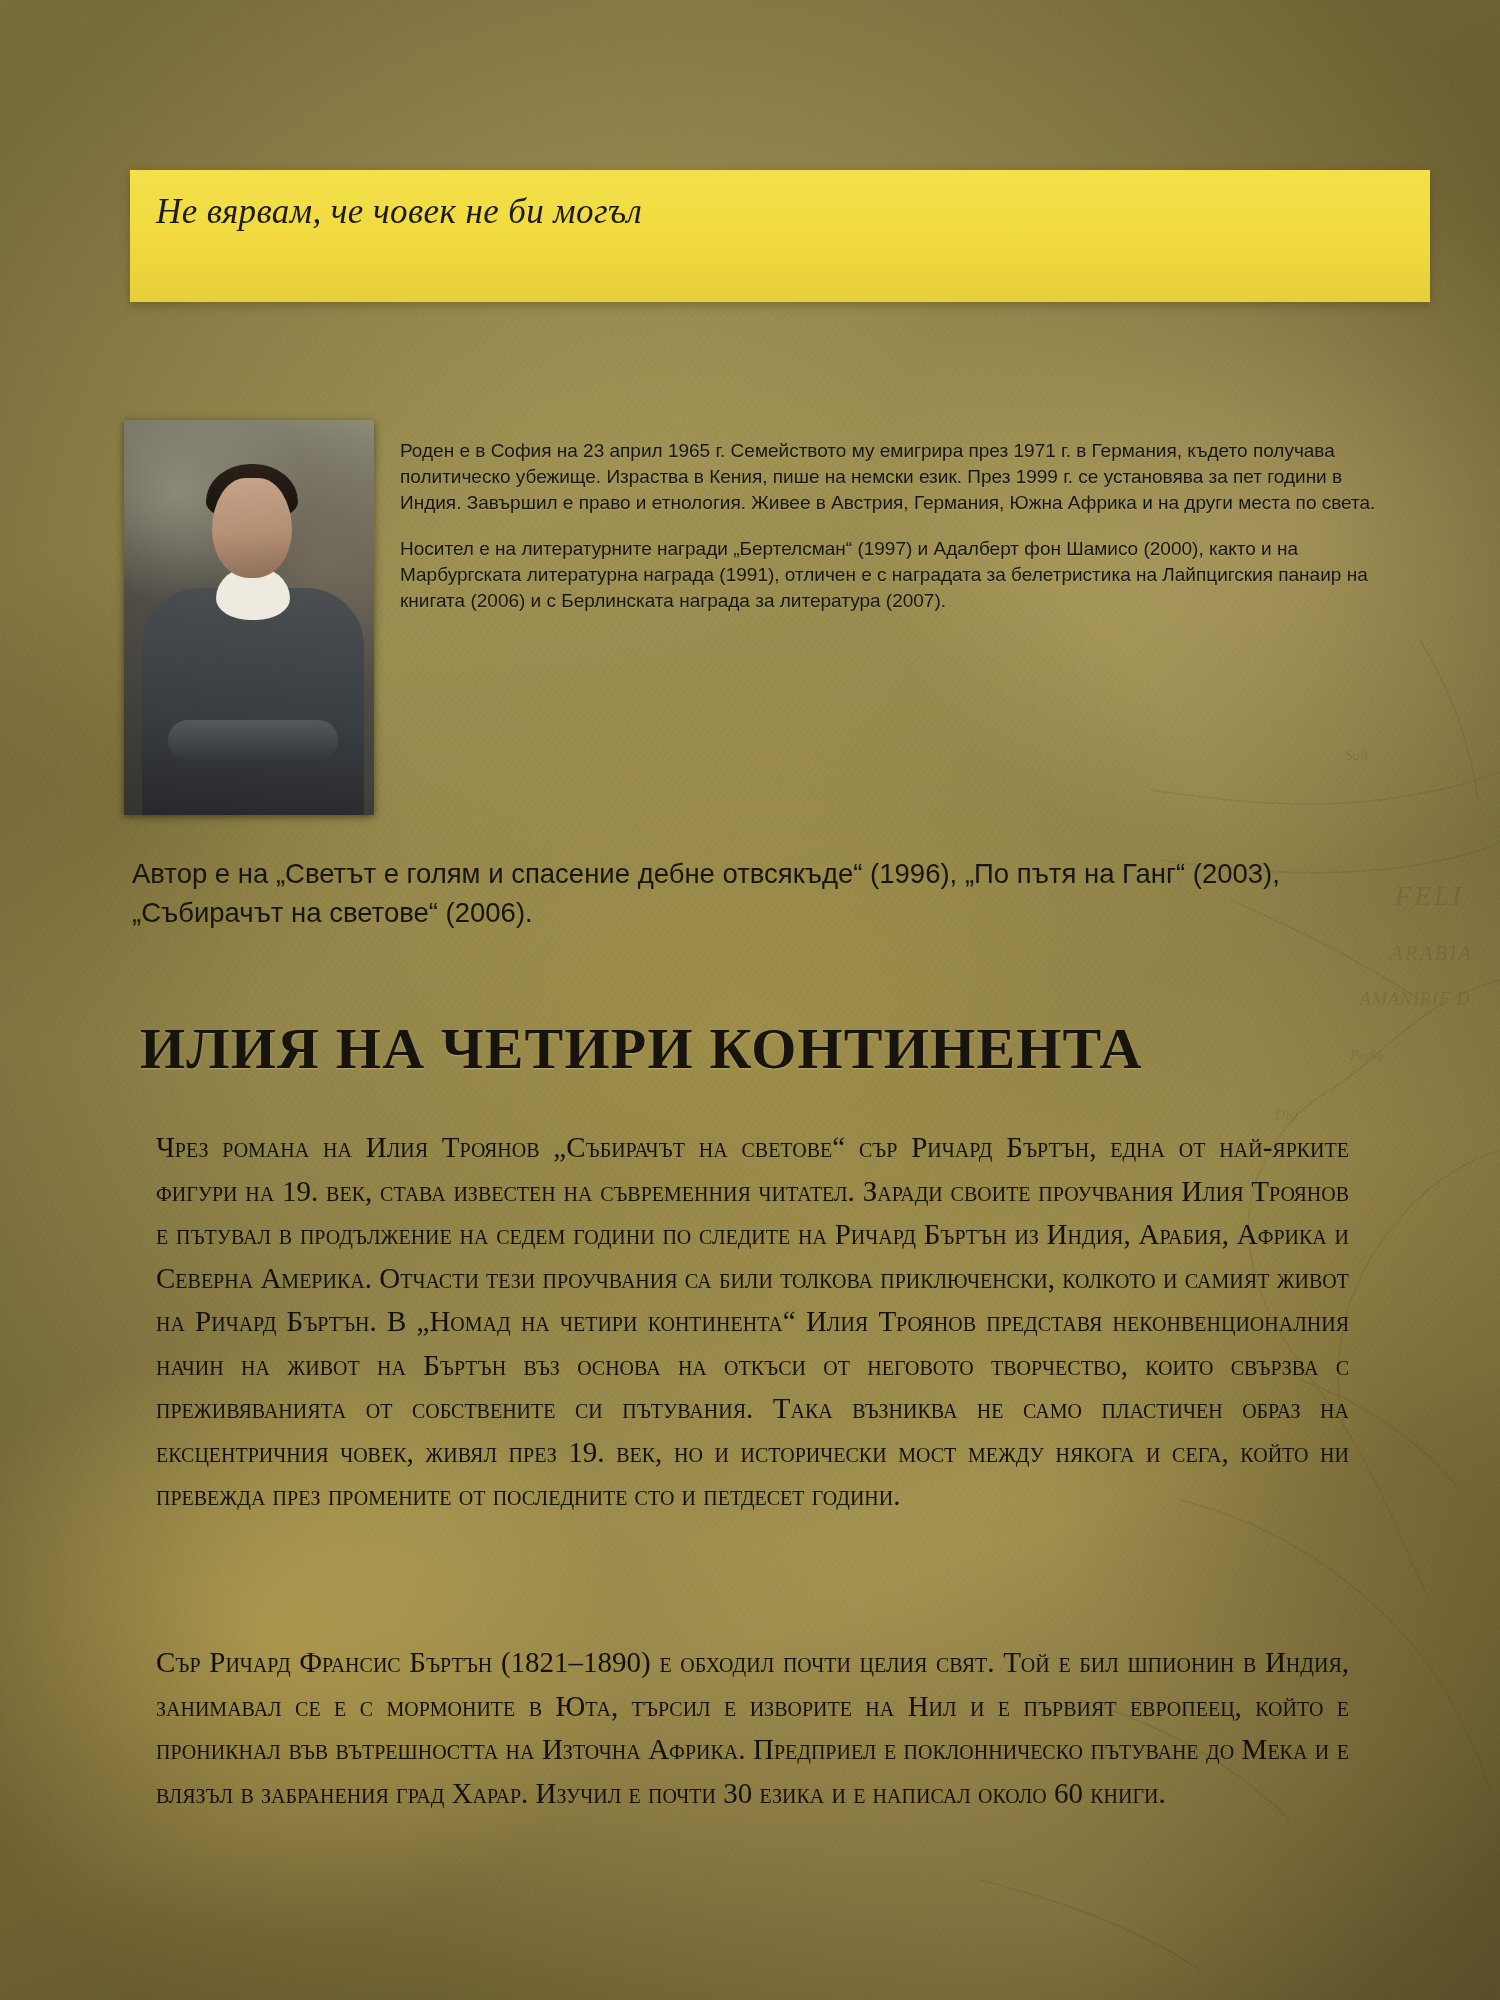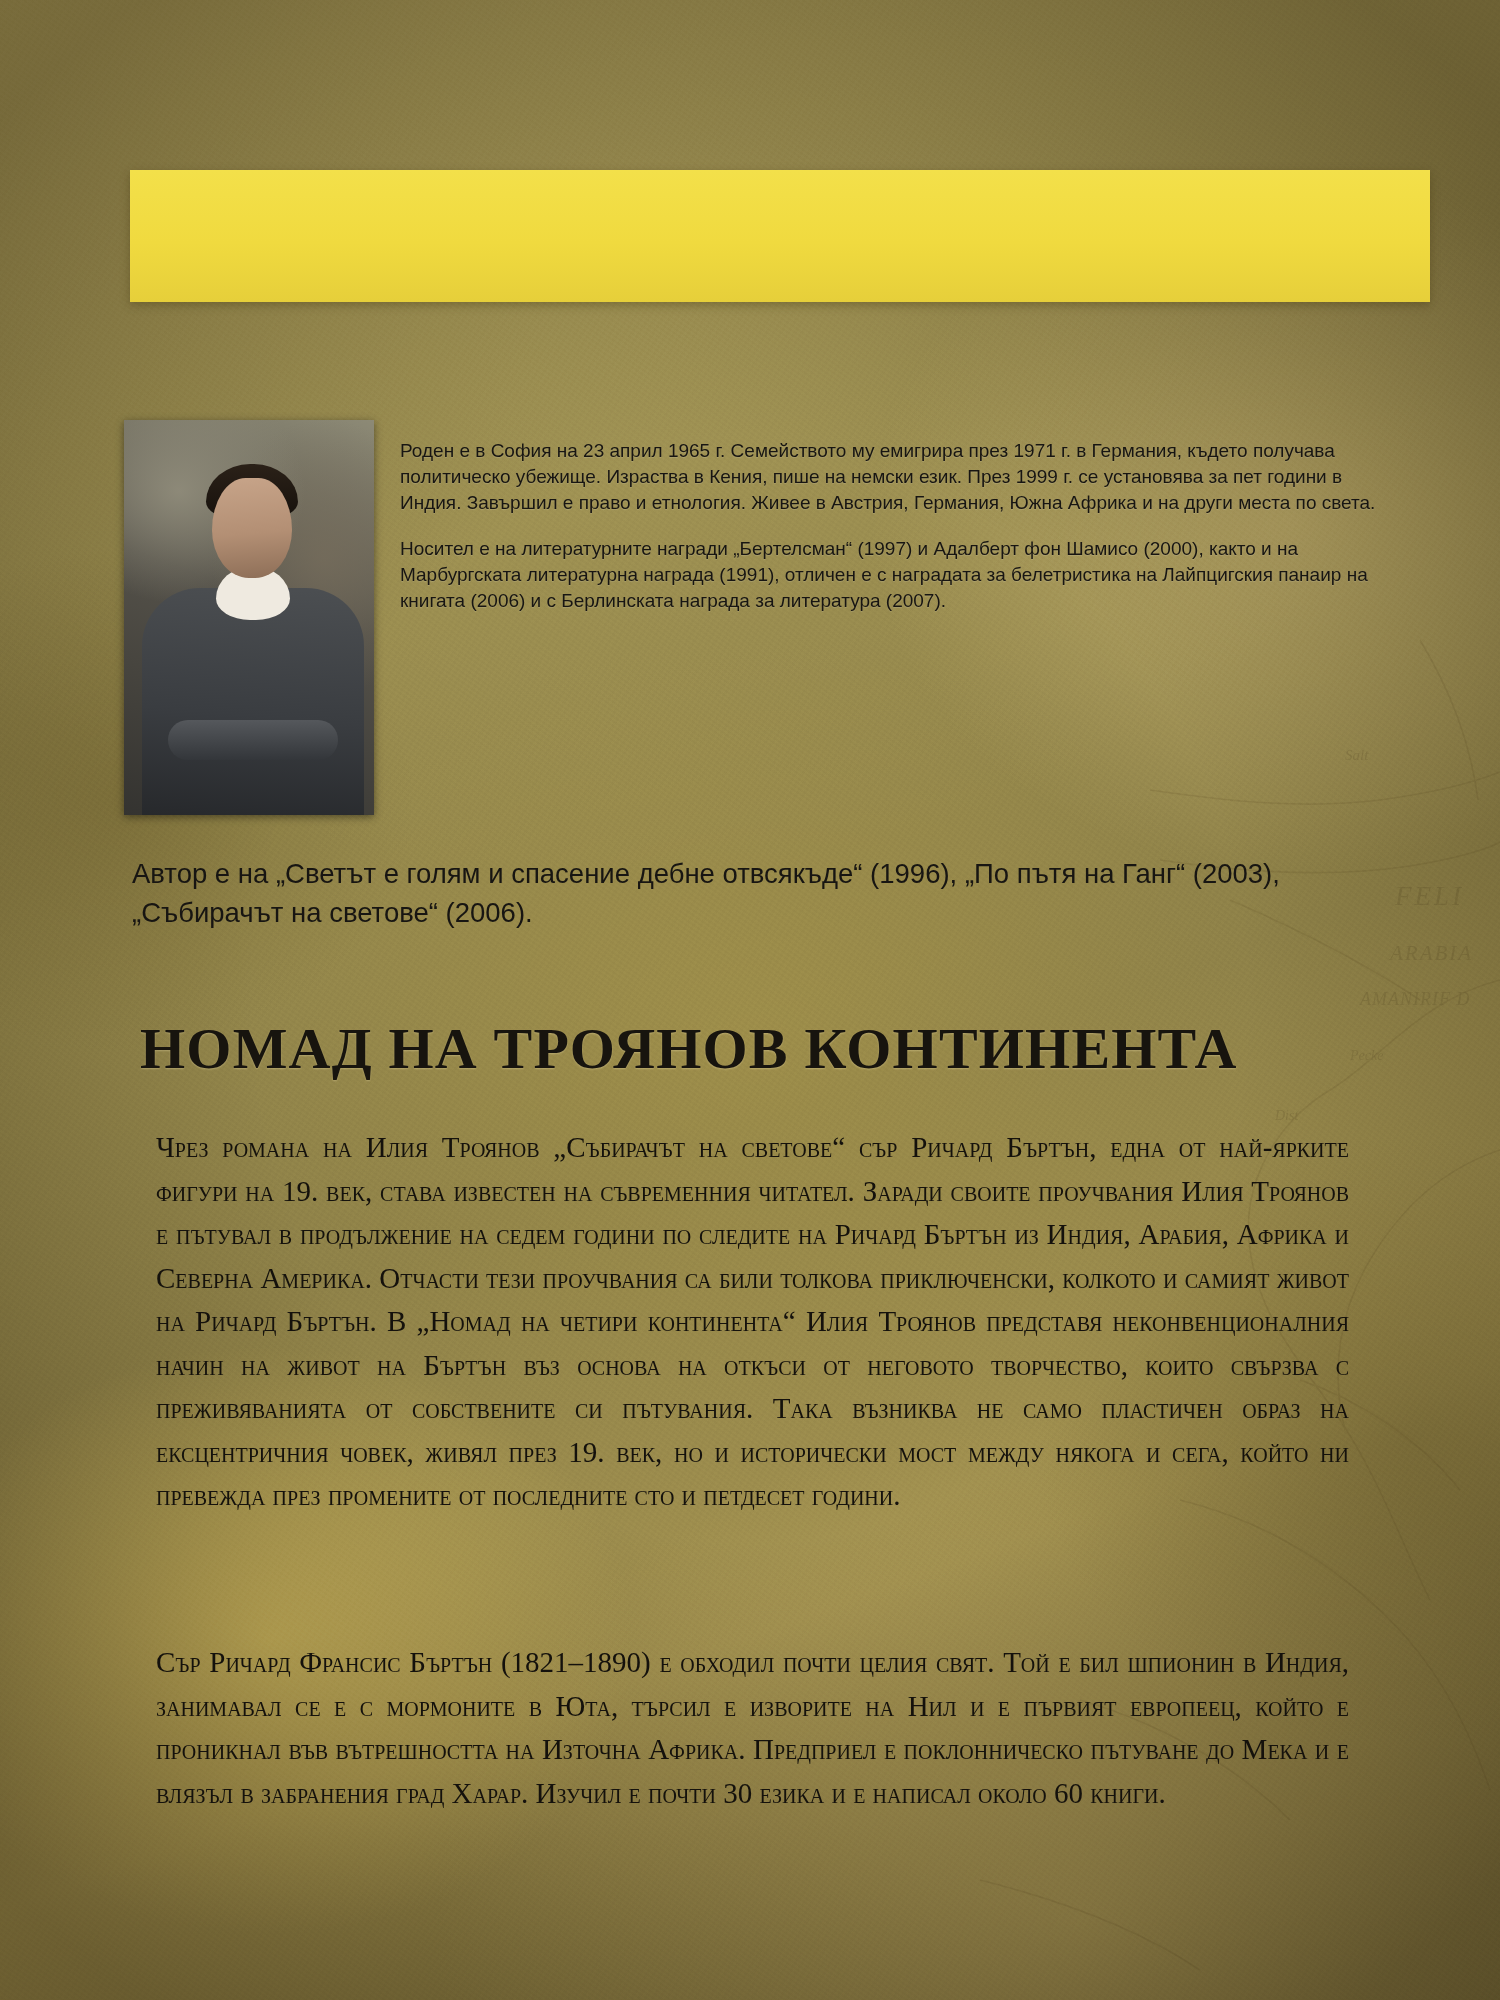--- a/index.html
+++ b/index.html
@@ -217,41 +217,42 @@
       <text x="1350" y="1060" font-size="14">Pecke</text>
       <text x="1275" y="1120" font-size="14">Dist</text>
     </g>
   </svg>
 
   <div class="grain"></div>
   <div class="vignette"></div>
 
 
   <div class="quote-band">
+    <div class="q-line q1">Не вярвам, че човек не би могъл</div>
   </div>
 
   <div class="portrait">
     <div class="bg-rock"></div>
     <div class="body"></div>
     <div class="collar"></div>
     <div class="hair"></div>
     <div class="head"></div>
     <div class="arm"></div>
   </div>
 
   <div class="bio">
     <p>Роден е в София на 23 април 1965 г. Семейството му емигрира през 1971 г. в Германия, където получава политическо убежище. Израства в Кения, пише на немски език. През 1999 г. се установява за пет години в Индия. Завършил е право и етнология. Живее в Австрия, Германия, Южна Африка и на други места по света.</p>
     <p>Носител е на литературните награди „Бертелсман“ (1997) и Адалберт фон Шамисо (2000), както и на Марбургската литературна награда (1991), отличен е с наградата за белетристика на Лайпцигския панаир на книгата (2006) и с Берлинската награда за литература (2007).</p>
   </div>
 
   <div class="bio-wide">
     <p>Автор е на „Светът е голям и спасение дебне отвсякъде“ (1996), „По пътя на Ганг“ (2003), „Събирачът на светове“ (2006).</p>
   </div>
 
-  <div class="main-title">НОМАД НА ТРОЯНОВ КОНТИНЕНТА</div>
+  <div class="main-title">ИЛИЯ НА ЧЕТИРИ КОНТИНЕНТА</div>
 
   <div class="body-copy" id="para-main">
     <p>Чрез романа на Илия Троянов „Събирачът на светове“ сър Ричард Бъртън, една от най-ярките фигури на 19. век, става известен на съвременния читател. Заради своите проучвания Илия Троянов е пътувал в продължение на седем години по следите на Ричард Бъртън из Индия, Арабия, Африка и Северна Америка. Отчасти тези проучвания са били толкова приключенски, колкото и самият живот на Ричард Бъртън. В „Номад на четири континента“ Илия Троянов представя неконвенционалния начин на живот на Бъртън въз основа на откъси от неговото творчество, които свързва с преживяванията от собствените си пътувания. Така възниква не само пластичен образ на ексцентричния човек, живял през 19. век, но и исторически мост между някога и сега, който ни превежда през промените от последните сто и петдесет години.</p>
   </div>
 
   <div class="body-copy" id="para-burton">
     <p>Сър Ричард Франсис Бъртън (1821–1890) е обходил почти целия свят. Той е бил шпионин в Индия, занимавал се е с мормоните в Юта, търсил е изворите на Нил и е първият европеец, който е проникнал във вътрешността на Източна Африка. Предприел е поклонническо пътуване до Мека и е влязъл в забранения град Харар. Изучил е почти 30 езика и е написал около 60 книги.</p>
   </div>
 
 </div>

